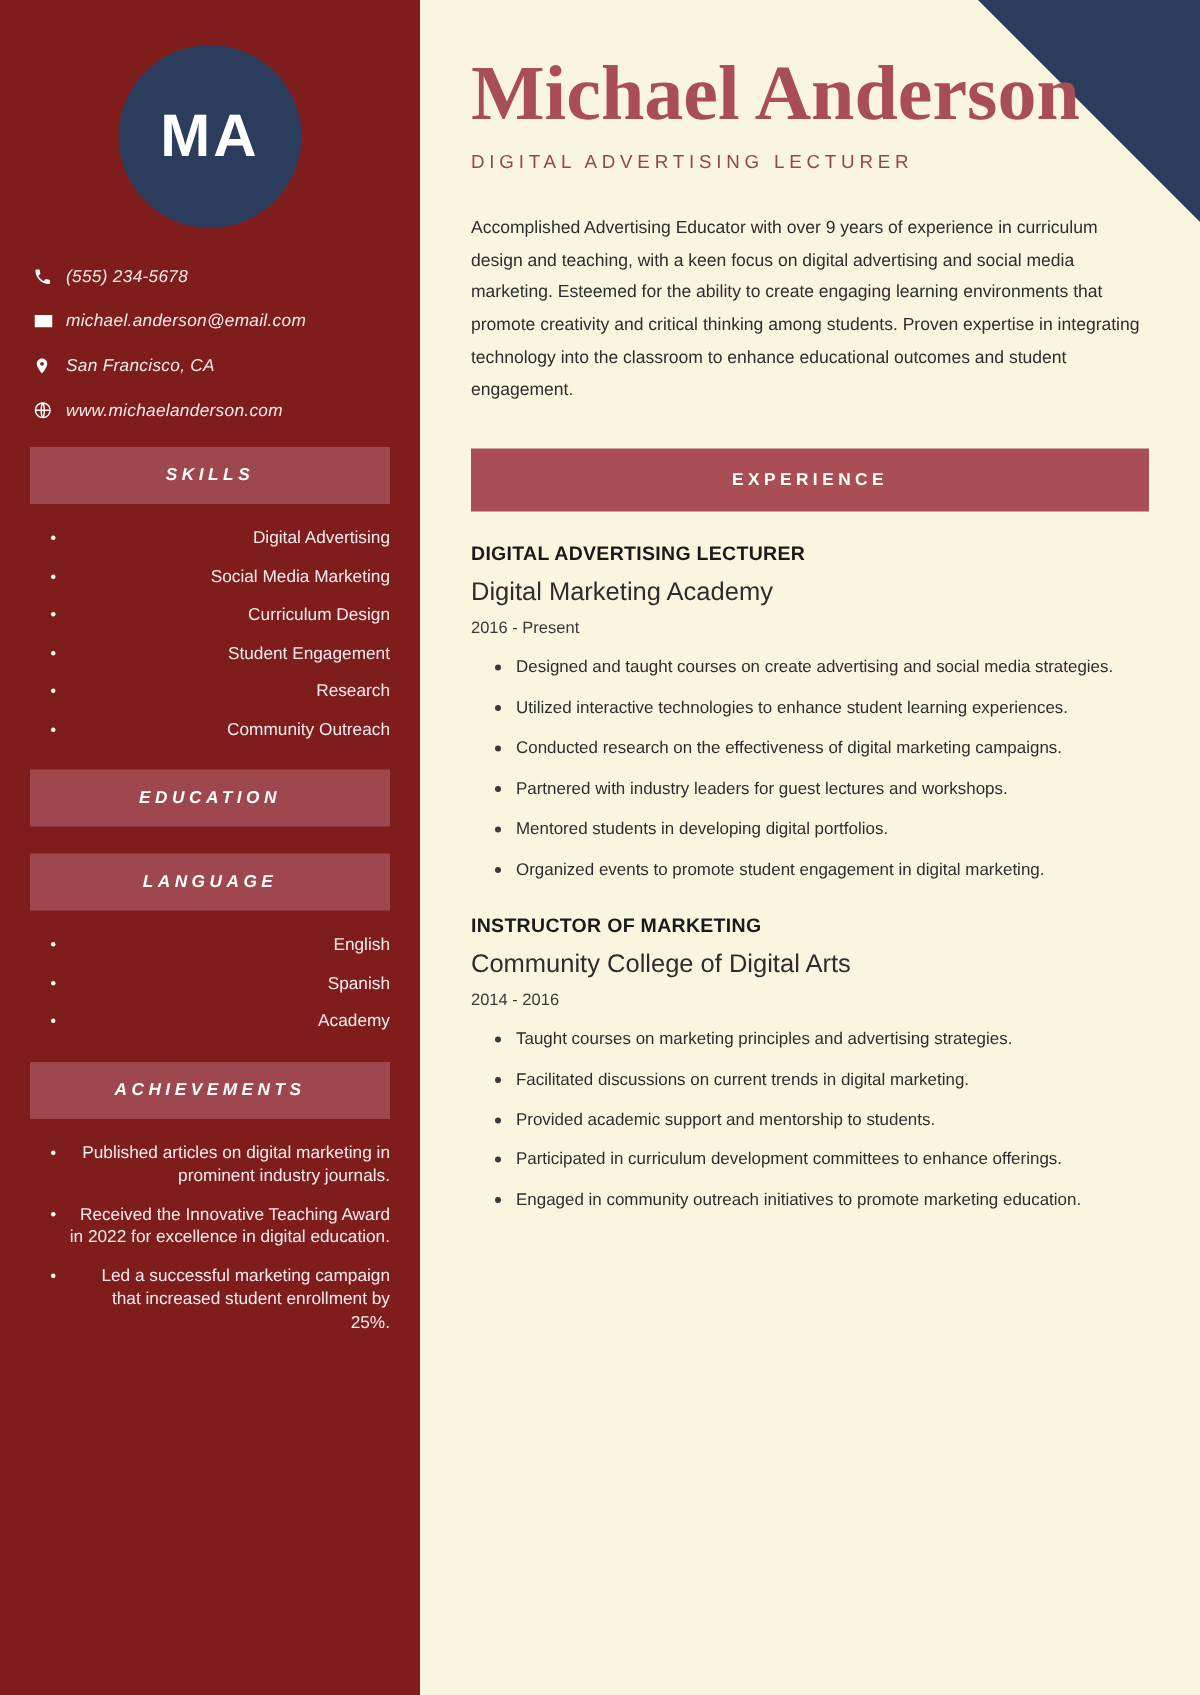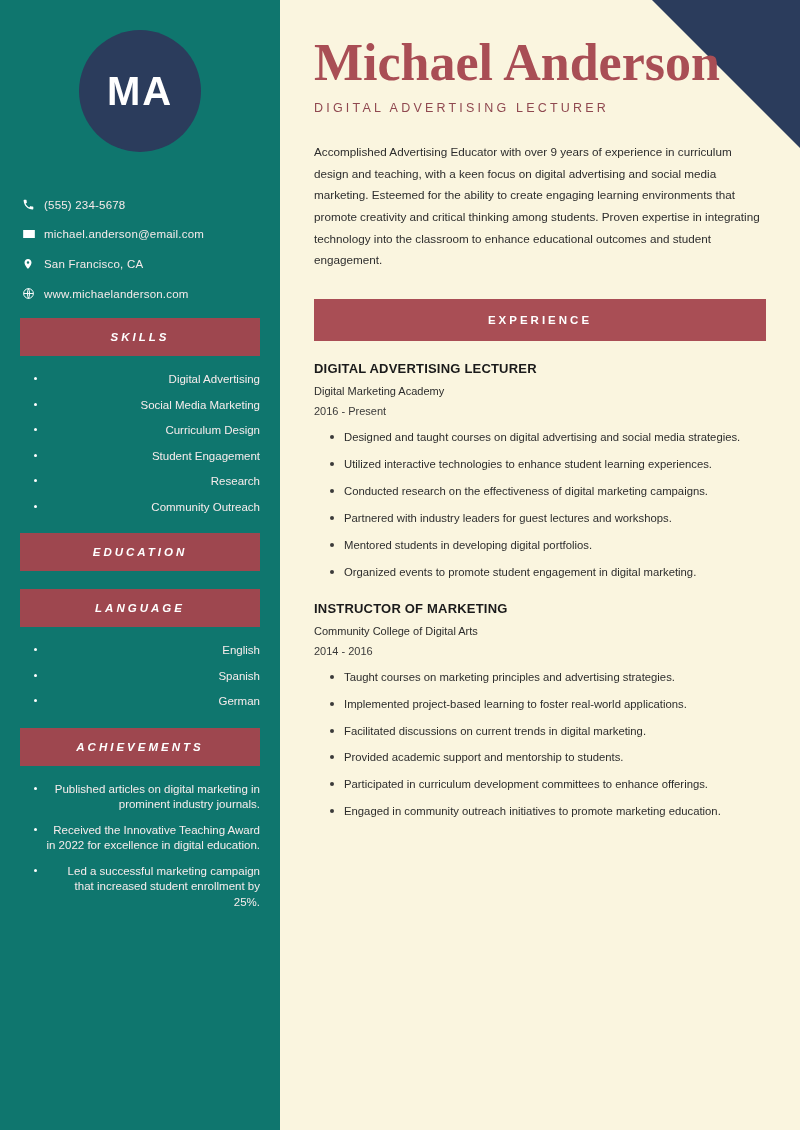--- a/index.html
+++ b/index.html
@@ -15,21 +15,21 @@
     position: relative;
     width: 800px;
     height: 1130px;
     display: flex;
     background: #faf5df;
   }
 
   
   .sidebar {
     width: 280px;
-    background: #0f766e;
+    background: #7f1d1d;
     color: #ffffff;
     padding: 0 20px;
     position: relative;
     flex: 0 0 280px;
   }
   .avatar-wrap {
     display: flex;
     justify-content: center;
     margin-top: 30px;
   }
@@ -41,22 +41,23 @@
     color: #ffffff;
     display: flex;
     align-items: center;
     justify-content: center;
     font-size: 40px;
     letter-spacing: 2px;
     font-weight: bold;
   }
 
   .contact-list {
-    margin-top: 46px;
+    margin-top: 26px;
     padding: 0 2px;
+    font-style: italic;
   }
   .contact-row {
     display: flex;
     align-items: center;
     margin-bottom: 16px;
     font-size: 11.5px;
     color: #f6eaea;
     letter-spacing: .2px;
   }
   .contact-row .ico {
@@ -167,21 +168,21 @@
   .job {
     margin-top: 20px;
   }
   .job-title {
     font-size: 13px;
     font-weight: bold;
     color: #1a1a1a;
     letter-spacing: .2px;
   }
   .job-org {
-    font-size: 11px;
+    font-size: 17px;
     color: #2d2d2d;
     margin-top: 9px;
   }
   .job-dates {
     font-size: 11px;
     color: #3a3a3a;
     margin-top: 8px;
   }
   ul.job-ul {
     list-style: none;
@@ -268,21 +269,21 @@
       <li>Research</li>
       <li>Community Outreach</li>
     </ul>
 
     <div class="section-banner">EDUCATION</div>
 
     <div class="section-banner">LANGUAGE</div>
     <ul class="side-ul">
       <li>English</li>
       <li>Spanish</li>
-      <li>German</li>
+      <li>Academy</li>
     </ul>
 
     <div class="section-banner">ACHIEVEMENTS</div>
     <ul class="side-ul">
       <li>Published articles on digital marketing in prominent industry journals.</li>
       <li>Received the Innovative Teaching Award in 2022 for excellence in digital education.</li>
       <li>Led a successful marketing campaign that increased student enrollment by 25%.</li>
     </ul>
 
   </aside>
@@ -295,36 +296,35 @@
 
     <p class="summary">Accomplished Advertising Educator with over 9 years of experience in curriculum design and teaching, with a keen focus on digital advertising and social media marketing. Esteemed for the ability to create engaging learning environments that promote creativity and critical thinking among students. Proven expertise in integrating technology into the classroom to enhance educational outcomes and student engagement.</p>
 
     <div class="main-banner">EXPERIENCE</div>
 
     <div class="job">
       <div class="job-title">DIGITAL ADVERTISING LECTURER</div>
       <div class="job-org">Digital Marketing Academy</div>
       <div class="job-dates">2016 - Present</div>
       <ul class="job-ul">
-        <li>Designed and taught courses on digital advertising and social media strategies.</li>
+        <li>Designed and taught courses on create advertising and social media strategies.</li>
         <li>Utilized interactive technologies to enhance student learning experiences.</li>
         <li>Conducted research on the effectiveness of digital marketing campaigns.</li>
         <li>Partnered with industry leaders for guest lectures and workshops.</li>
         <li>Mentored students in developing digital portfolios.</li>
         <li>Organized events to promote student engagement in digital marketing.</li>
       </ul>
     </div>
 
     <div class="job">
       <div class="job-title">INSTRUCTOR OF MARKETING</div>
       <div class="job-org">Community College of Digital Arts</div>
       <div class="job-dates">2014 - 2016</div>
       <ul class="job-ul">
         <li>Taught courses on marketing principles and advertising strategies.</li>
-        <li>Implemented project-based learning to foster real-world applications.</li>
         <li>Facilitated discussions on current trends in digital marketing.</li>
         <li>Provided academic support and mentorship to students.</li>
         <li>Participated in curriculum development committees to enhance offerings.</li>
         <li>Engaged in community outreach initiatives to promote marketing education.</li>
       </ul>
     </div>
 
   </section>
 </div>
 

